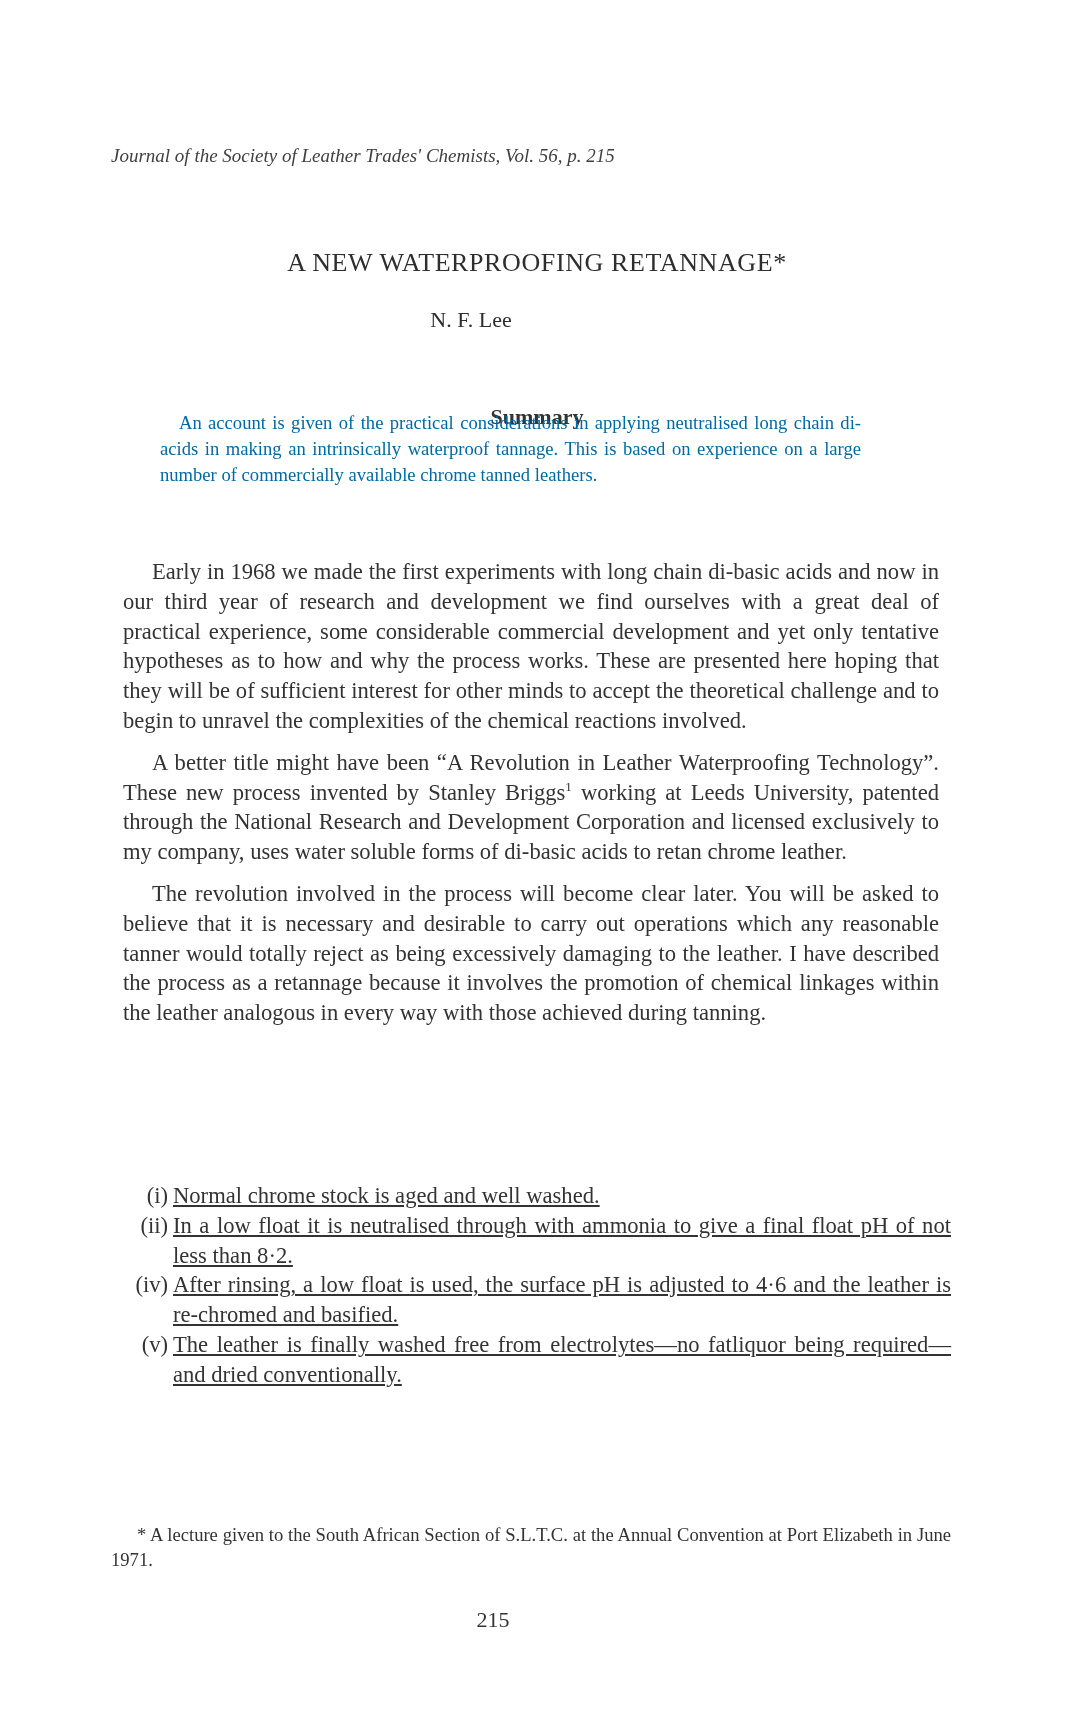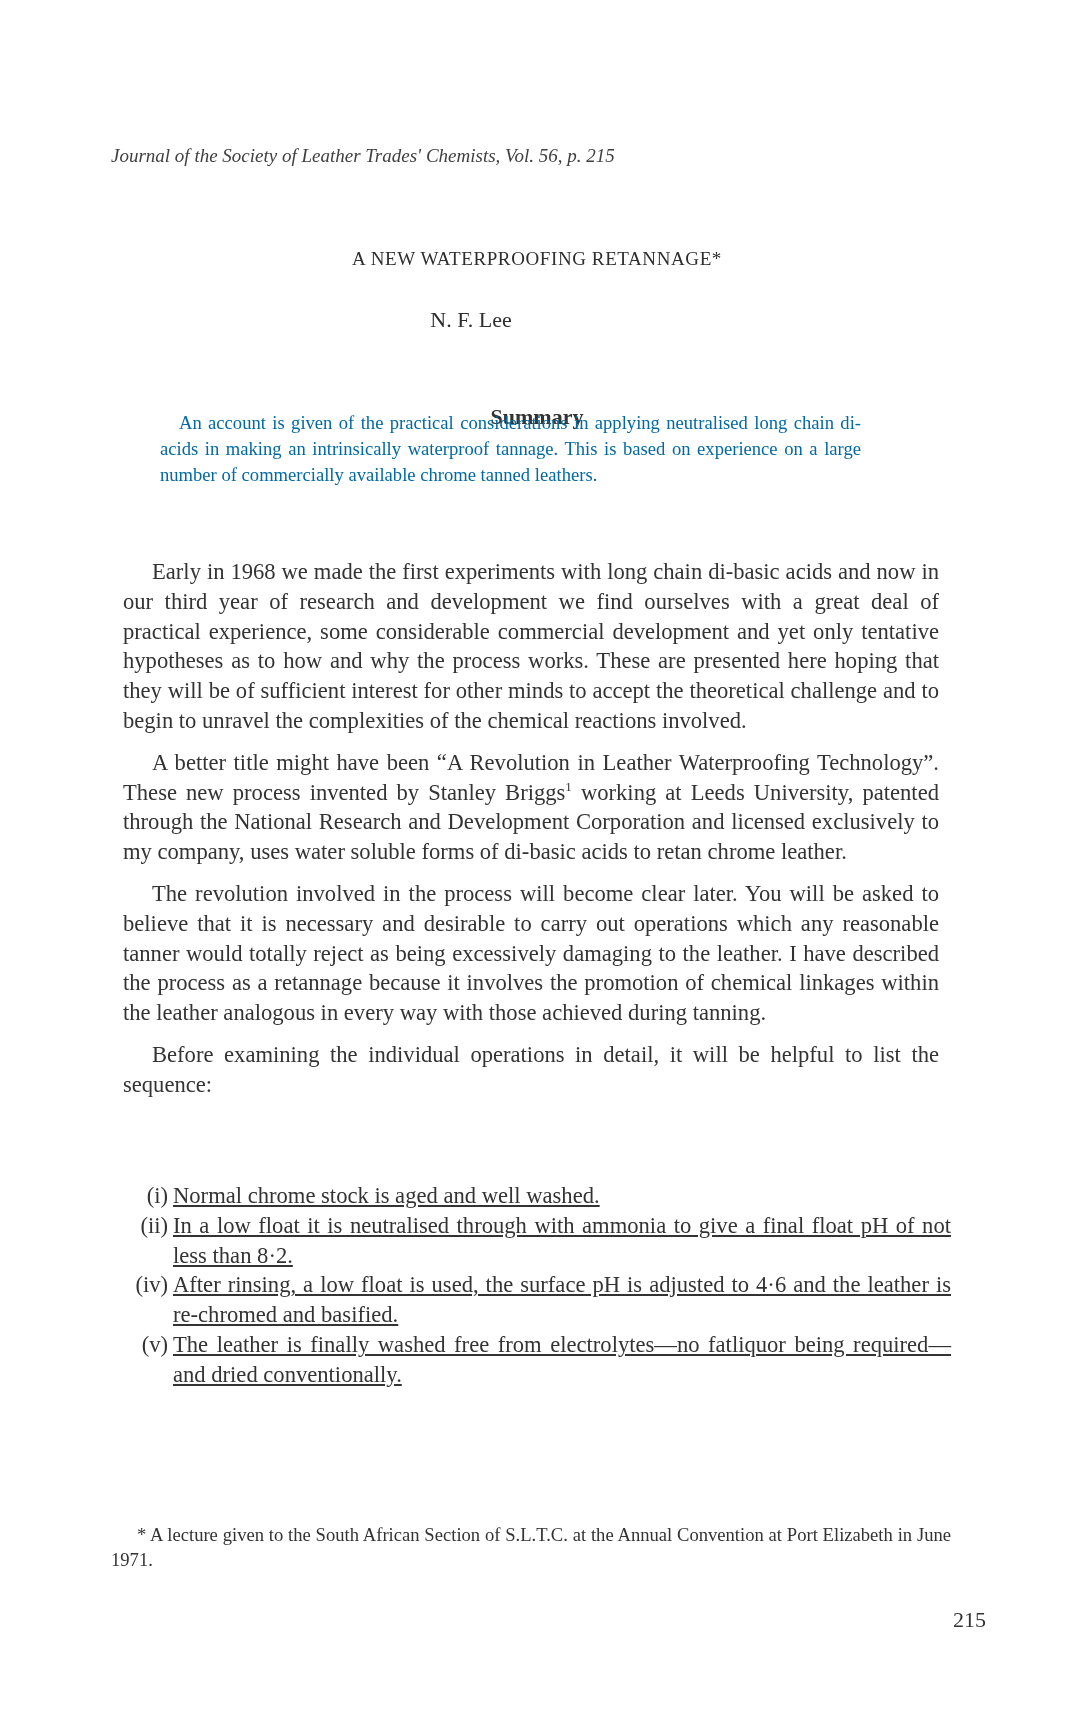--- a/index.html
+++ b/index.html
@@ -6,21 +6,21 @@
   body {
     width: 1074px; height: 1712px; position: relative; overflow: hidden;
     font-family: "Liberation Serif", "DejaVu Serif", serif; color: #2a2a2a;
   }
   .journal {
     position: absolute; left: 111px; top: 145px;
     font-style: italic; font-size: 19px; color: #404040; white-space: nowrap;
   }
   .title {
     position: absolute; left: 0; width: 1074px; top: 248px; text-align: center;
-    font-size: 19px; letter-spacing: 0.6px; color: #2e2e2e;
+    font-size: 26px; letter-spacing: 0.6px; color: #2e2e2e;
   }
   .author {
     position: absolute; left: 0; width: 942px; top: 307px; text-align: center;
     font-size: 22px; color: #2e2e2e;
   }
   .summary-h {
     position: absolute; left: 0; width: 1074px; top: 363px; text-align: center;
     font-size: 22px; font-weight: bold; color: #333; margin-top: 41px;
   }
   .summary {
@@ -36,40 +36,39 @@
   .seq { position: absolute; left: 111px; width: 840px; top: 1181px; font-size: 22.6px; line-height: 29.8px; color: #333; }
   .seq-item { display: flex; text-align: justify; }
   .seq-num { width: 62px; flex: 0 0 62px; text-align: right; padding-right: 5px; box-sizing: border-box; }
   .seq-text { flex: 1; padding-right: 0; text-decoration: underline; }
   .footnote {
     position: absolute; left: 111px; width: 840px; top: 1522px;
     font-size: 18.6px; line-height: 25px; text-align: justify; color: #333;
   }
   .footnote span.ind { display: inline-block; width: 26px; }
   .page-num {
-    position: absolute; left: 0; width: 986px; top: 1607px; text-align: right;
+    position: absolute; left: 0; width: 986px; top: 1607px; text-align: center;
     font-size: 22px; color: #333;
   }
   sup { font-size: 13px; line-height: 0; }
 </style>
 </head>
 <body>
 
 <div class="journal">Journal of the Society of Leather Trades' Chemists, Vol. 56, p. 215</div>
 
 <div class="title">A NEW WATERPROOFING RETANNAGE*</div>
 <div class="author">N. F. Lee</div>
 <div class="summary-h">Summary</div>
 <div class="summary">An account is given of the practical considerations in applying neutralised long chain di-acids in making an intrinsically waterproof tannage. This is based on experience on a large number of commercially available chrome tanned leathers.</div>
 
 <div class="body">
   <p><span>Early in 1968 we made the first experiments with long chain di-basic acids and now in our third year of research and development we find ourselves with a great deal of practical experience, some considerable commercial development and yet only tentative hypotheses as to how and why the process works. These are presented here hoping that they will be of sufficient interest for other minds to accept the theoretical challenge and to begin to unravel the complexities of the chemical reactions involved.</span></p>
   <p><span>A better title might have been “A Revolution in Leather Waterproofing Technology”. These new process invented by Stanley Briggs</span><sup>1</sup><span> working at Leeds University, patented through the National Research and Development Corporation and licensed exclusively to my company, uses water soluble forms of di-basic acids to retan chrome leather.</span></p>
   <p><span>The revolution involved in the process will become clear later. You will be asked to believe that it is necessary and desirable to carry out operations which any reasonable tanner would totally reject as being excessively damaging to the leather. I have described the process as a retannage because it involves the promotion of chemical linkages within the leather analogous in every way with those achieved during tanning.</span></p>
-  <p><span>Before examining the individual operations in detail, it will be helpful to list the sequence:</span></p>
 </div>
 
 <div class="seq">
   <div class="seq-item">
     <span class="seq-num">(i)</span>
     <span class="seq-text">Normal chrome stock is aged and well washed.</span>
   </div>
   <div class="seq-item">
     <span class="seq-num">(ii)</span>
     <span class="seq-text">In a low float it is neutralised through with ammonia to give a final float pH of not less than 8·2.</span>

